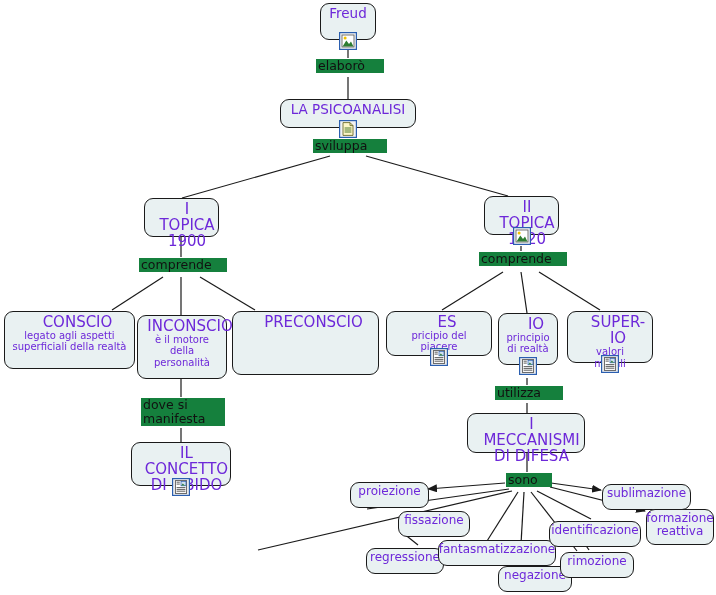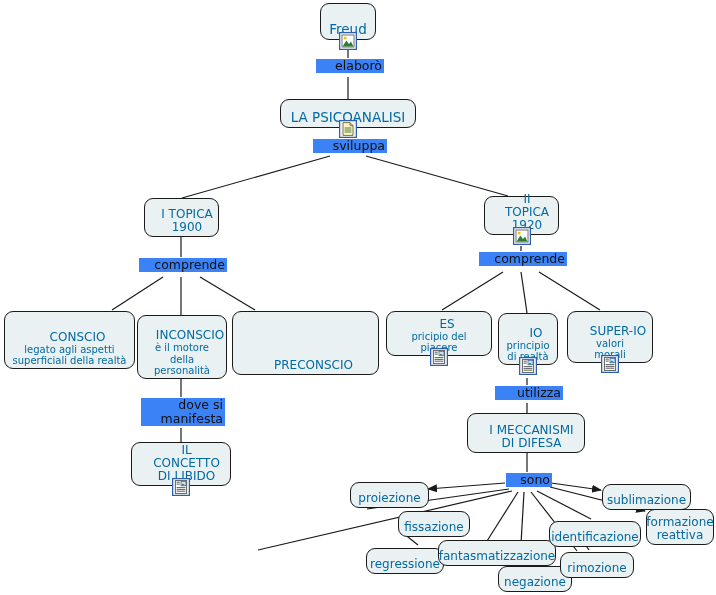--- a/index.html
+++ b/index.html
@@ -27,49 +27,49 @@
   }
   .node {
     position: absolute;
     box-sizing: border-box;
     background: #e9f1f2;
     border: 1.2px solid #1a1a1a;
     border-radius: 9px;
     display: flex;
     flex-direction: column;
     align-items: center;
-    justify-content: flex-end;
+    justify-content: flex-start;
     text-align: center;
-    color: #0369a1;
+    color: #6d28d9;
     line-height: 1.08;
     padding: 2px 5px;
     z-index: 3;
   }
   .node .ttl {
     white-space: pre-line;
   }
   
   .t-lg   { font-size: 13.5px; }
-  .t-md   { font-size: 12px; padding-left: 16px; }
+  .t-md   { font-size: 15px; padding-left: 16px; }
   .t-leaf { font-size: 12px; }
 
   .sub {
     font-size: 10px;
     line-height: 1.12;
     white-space: pre-line;
   }
 
   
   .elabel {
     position: absolute;
     font-size: 12.5px;
     color: #111111;
-    background: #3b82f6;
+    background: #15803d;
     padding: 0 2px;
-    text-align: right;
+    text-align: left;
     line-height: 1.12;
     white-space: pre-line;
     z-index: 2;
   }
 
   
   .icon-badge {
     position: absolute;
     bottom: -11px;
     left: 50%;

